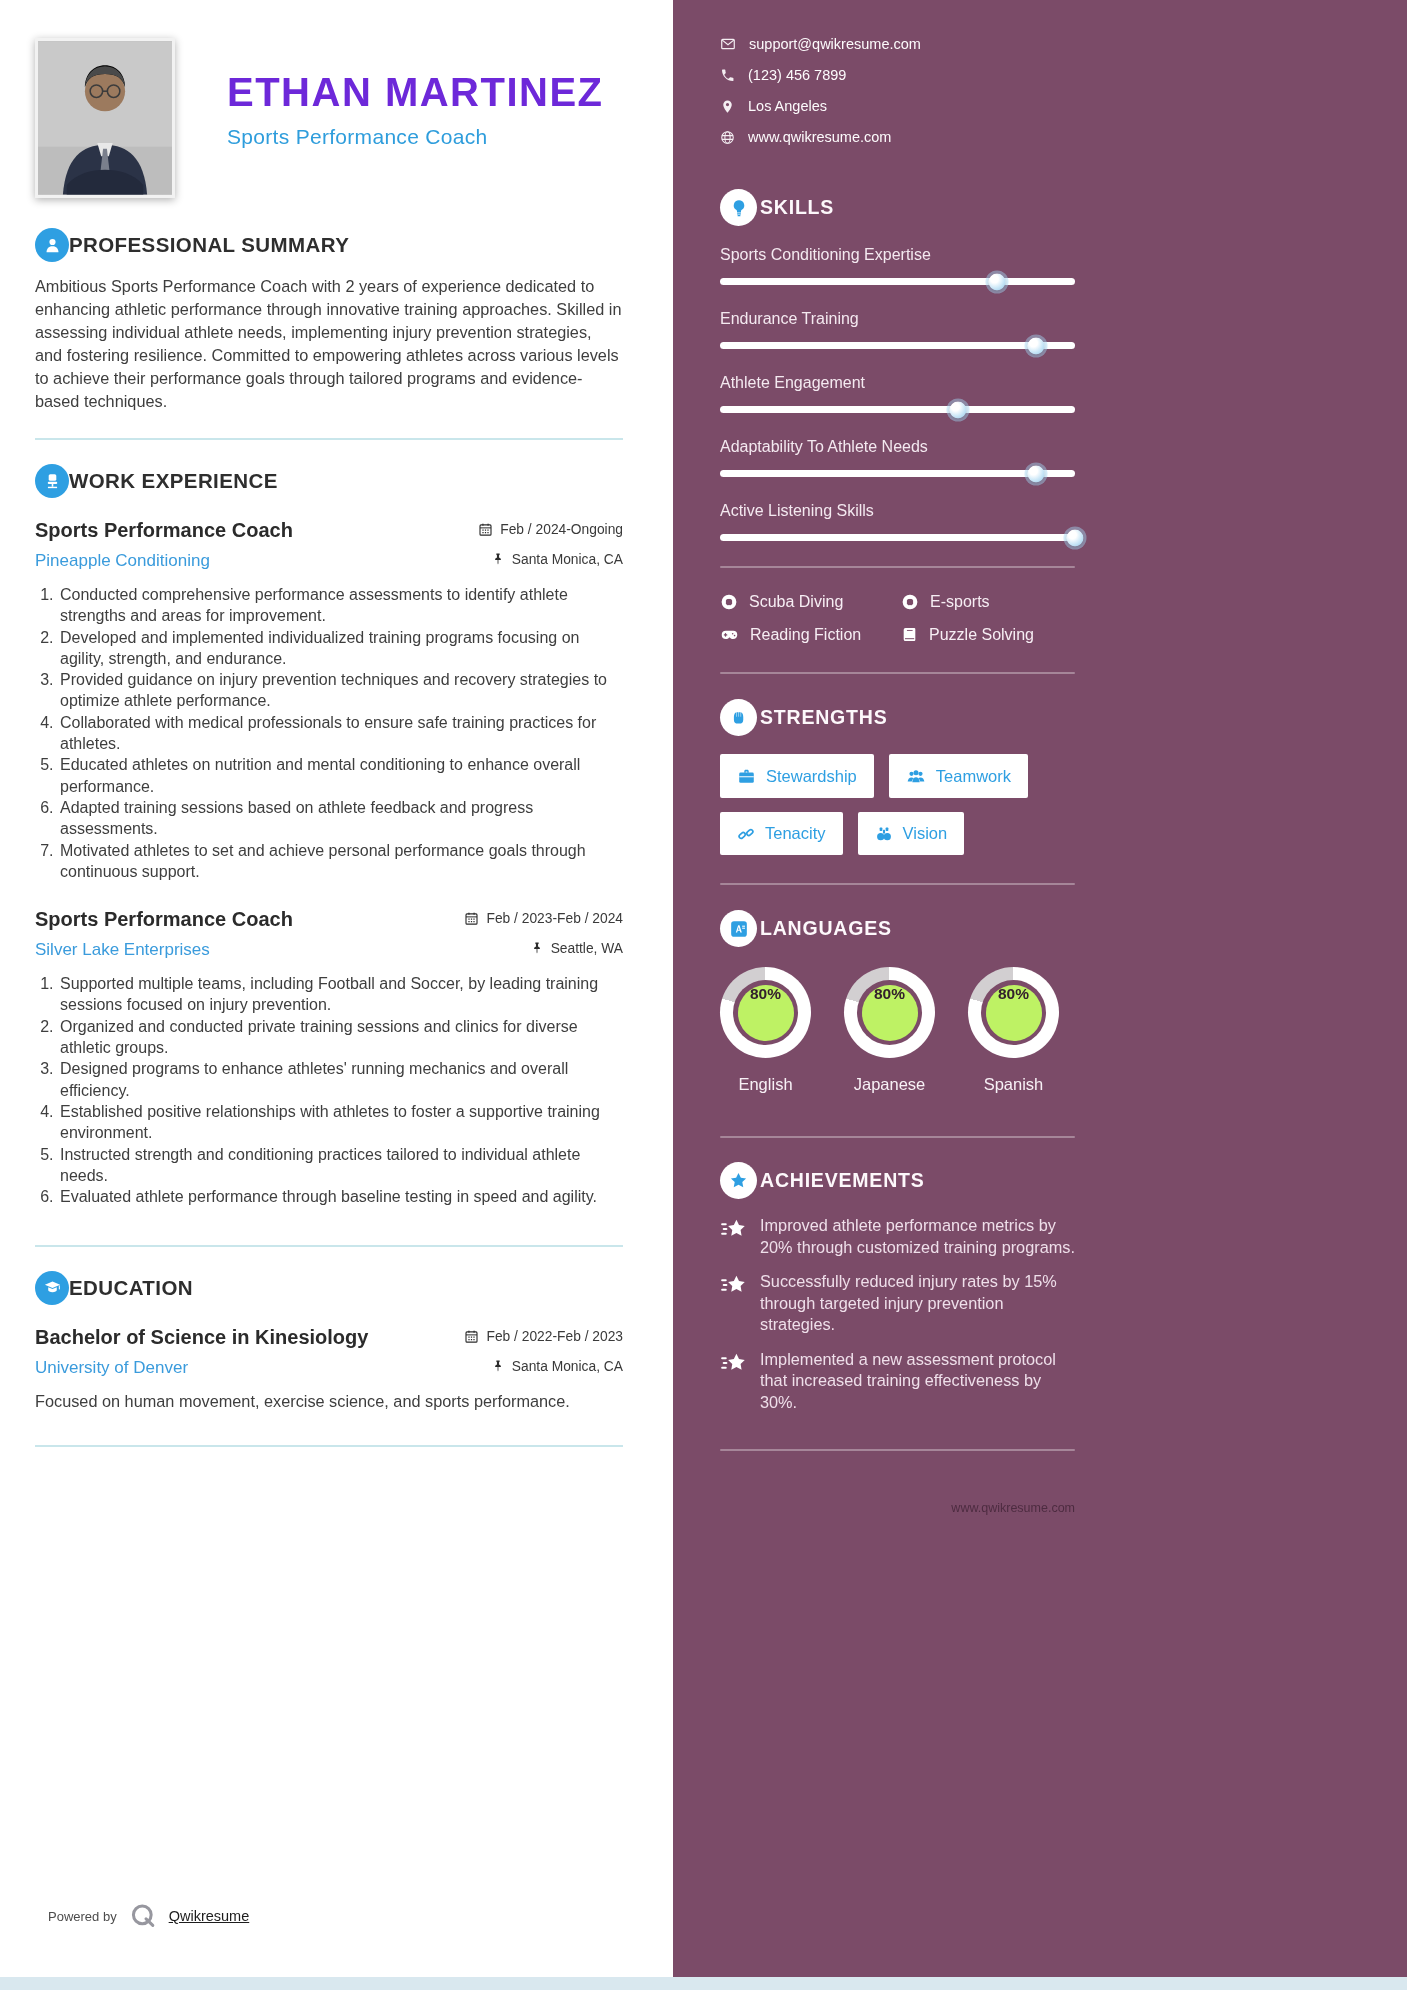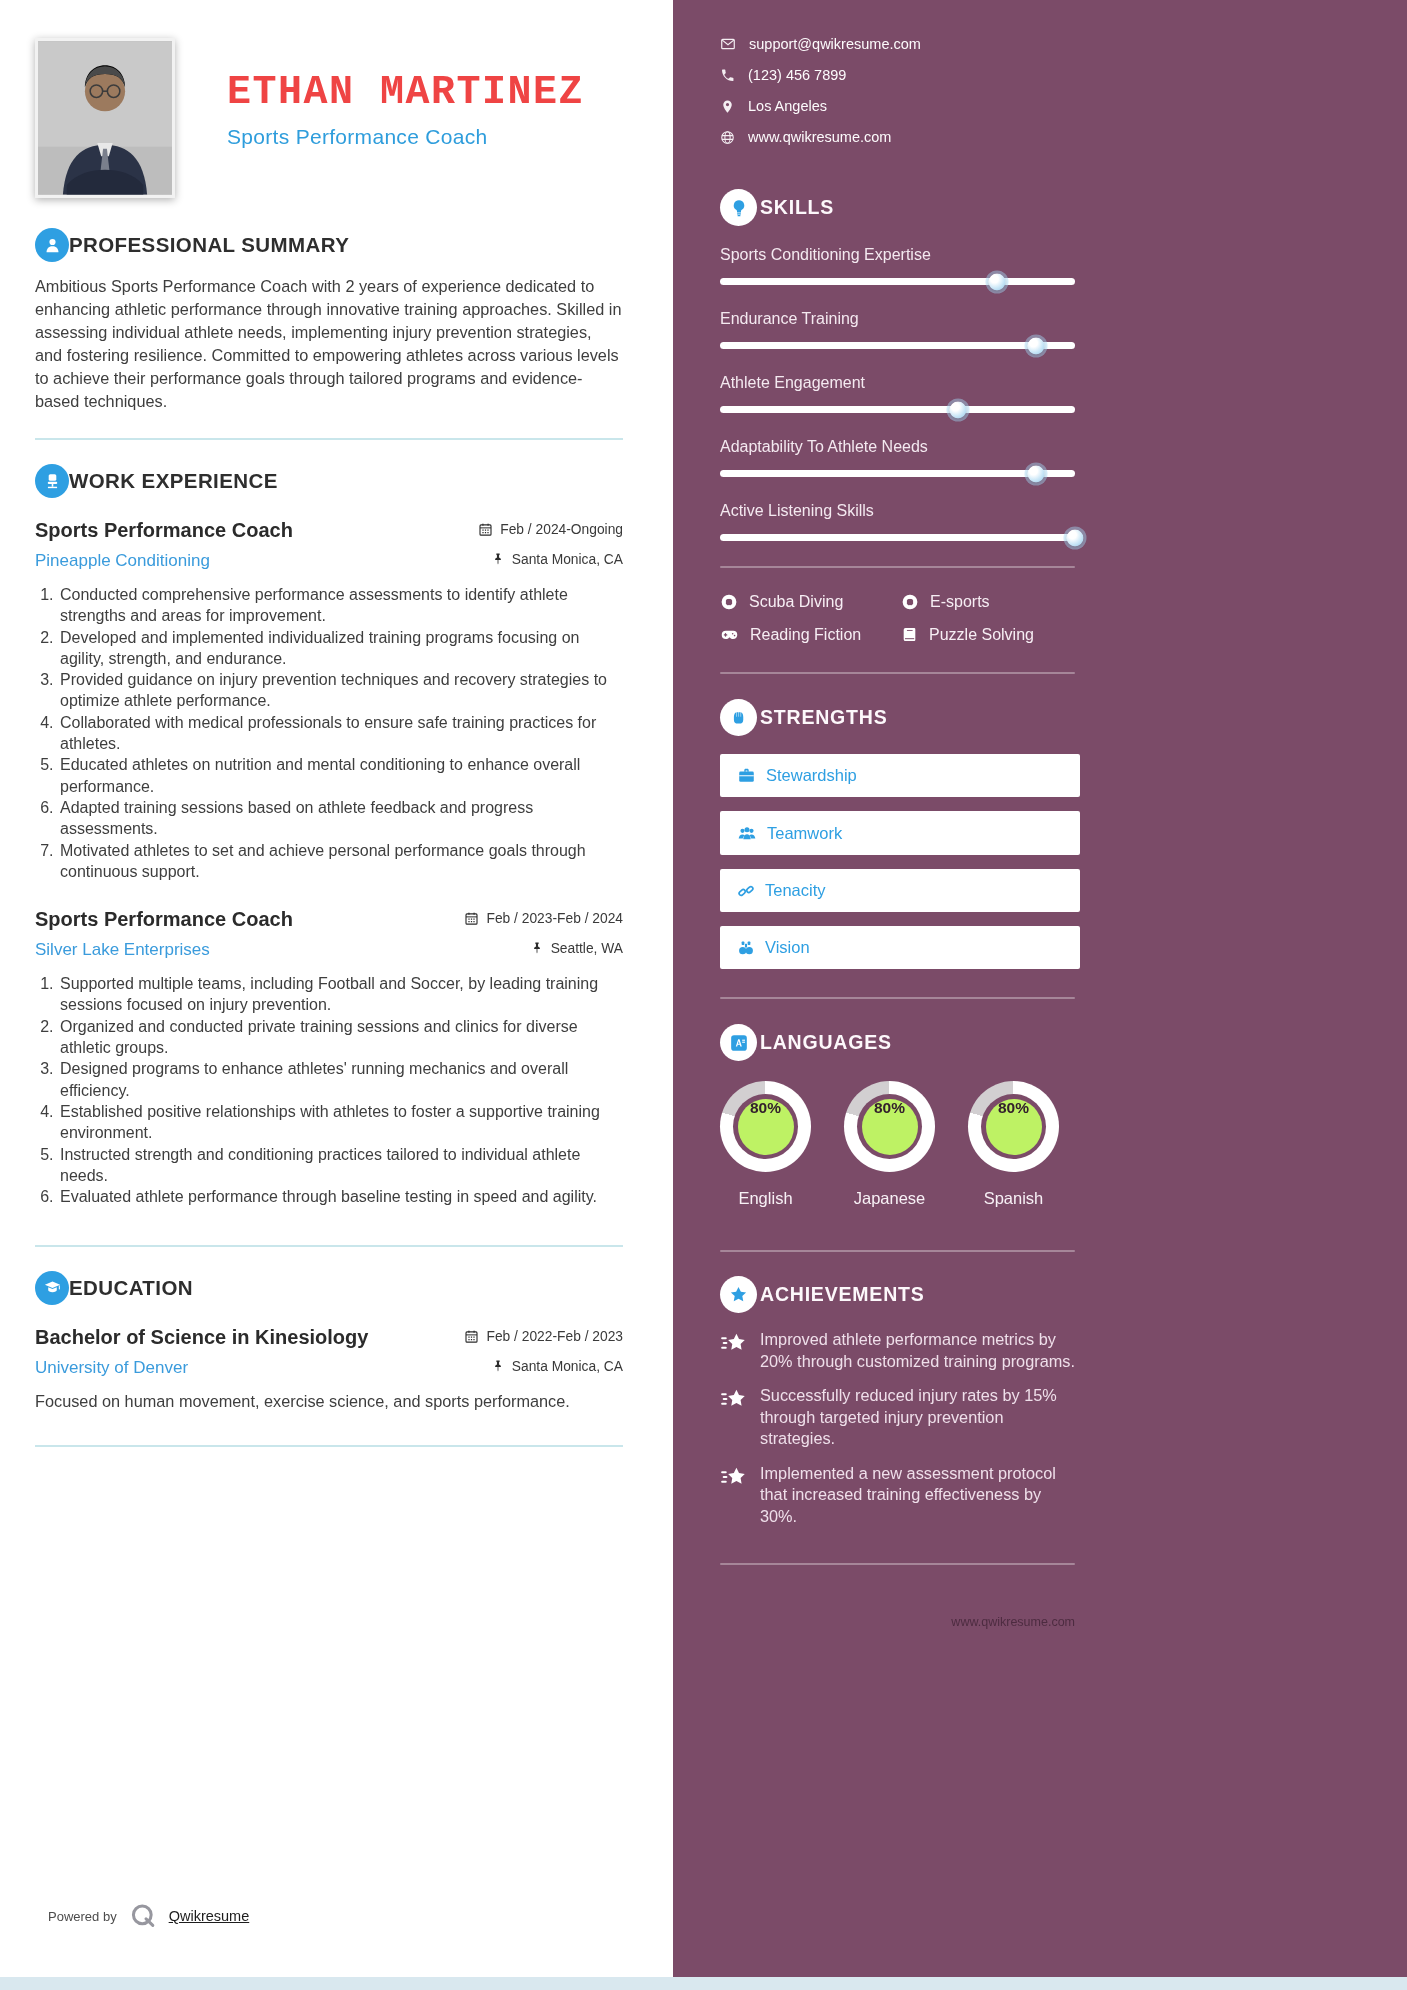--- a/index.html
+++ b/index.html
@@ -5,21 +5,21 @@
   * { margin:0; padding:0; box-sizing:border-box; }
   html,body { background:#e8e8e8; }
   body { font-family:"Liberation Sans", sans-serif; }
   .page { position:relative; width:1407px; height:1990px; margin:0 auto; background:#ffffff; overflow:hidden; }
 
   
   .left-col { position:absolute; left:0; top:0; width:673px; height:100%; padding:38px 50px 0 35px; background:#ffffff; }
   .header-row { display:flex; align-items:flex-start; }
   .photo { width:140px; height:160px; flex:0 0 auto; background:linear-gradient(#c2c2c2,#d9d9d9); box-shadow:0 2px 8px rgba(0,0,0,.3); border:3px solid #f2f2f2; position:relative; overflow:hidden; }
   .name-block { margin-left:52px; padding-top:32px; }
-  .person-name { font-size:40px; font-weight:700; letter-spacing:1.5px; color:#ef4444;font-family:Liberation Mono, monospace; }
+  .person-name { font-size:40px; font-weight:700; letter-spacing:1.5px; color:#6d28d9; }
   .person-title { font-size:21px; color:#2e9ddc; margin-top:10px; letter-spacing:.3px; }
 
   .section-head { display:flex; align-items:center; }
   .blue-circle { width:34px; height:34px; border-radius:50%; background:#2e9fe2; display:flex; align-items:center; justify-content:center; color:#ffffff; flex:0 0 auto; }
   .left-sec-title { font-size:20.5px; font-weight:700; color:#2e2e2e; letter-spacing:.4px; }
 
   .summary-text { margin-top:13px; font-size:16.3px; line-height:23px; color:#3e3e3e; }
   .l-divider { height:2px; background:#c9e6eb; border:0; margin-top:25px; }
 
   .work-sec { margin-top:24px; }
@@ -56,21 +56,21 @@
       background:radial-gradient(circle at 35% 32%, #ffffff 0 25%, #cfe9f8 55%, #8fc6e8 100%);
       box-shadow:0 0 0 3px rgba(165,215,245,.45), 0 1px 3px rgba(0,0,0,.35); }
   .s-divider { height:2px; background:rgba(255,255,255,.33); border:0; margin-top:4px; width:355px; border-radius:1px; }
 
   .interests-sec { margin-top:25px; }
   .int-grid { margin-top:17px; display:grid; grid-template-columns:181px 174px; row-gap:14px; }
   .int-item { display:flex; align-items:center; gap:11px; font-size:16px; color:#f7eef4; }
   .int-item .ic { color:#ffffff; flex:0 0 auto; }
 
   .strengths-sec { margin-top:25px; }
-  .chips { margin-top:18px; display:flex; flex-wrap:wrap; column-gap:15px; row-gap:14px; width:360px;flex-direction:column; }
+  .chips { margin-top:18px; display:flex; flex-wrap:wrap; column-gap:15px; row-gap:14px; width:360px; }
   .chip { display:inline-flex; align-items:center; gap:10px; background:#ffffff; color:#2e9fe2; font-size:16.5px; padding:12px 17px; border-radius:2px; }
   .chip .ic { color:#2e9fe2; }
 
   .lang-sec { margin-top:25px; }
   .donut-row { margin-top:20px; display:flex; gap:33px; }
   .lang-col { width:91px; display:flex; flex-direction:column; align-items:center; }
   .donut { width:91px; height:91px; border-radius:50%; background:conic-gradient(#ffffff calc(var(--p) * 1%), #d2cfd1 0); display:flex; align-items:center; justify-content:center; }
   .donut-hole { width:65px; height:65px; border-radius:50%; background:#7b4b68; display:flex; align-items:center; justify-content:center; }
   .donut-core { width:56px; height:56px; border-radius:50%; background:#bef264; display:flex; align-items:flex-start; justify-content:center; }
   .donut-core span { font-size:15.5px; font-weight:700; color:#33202c; }

